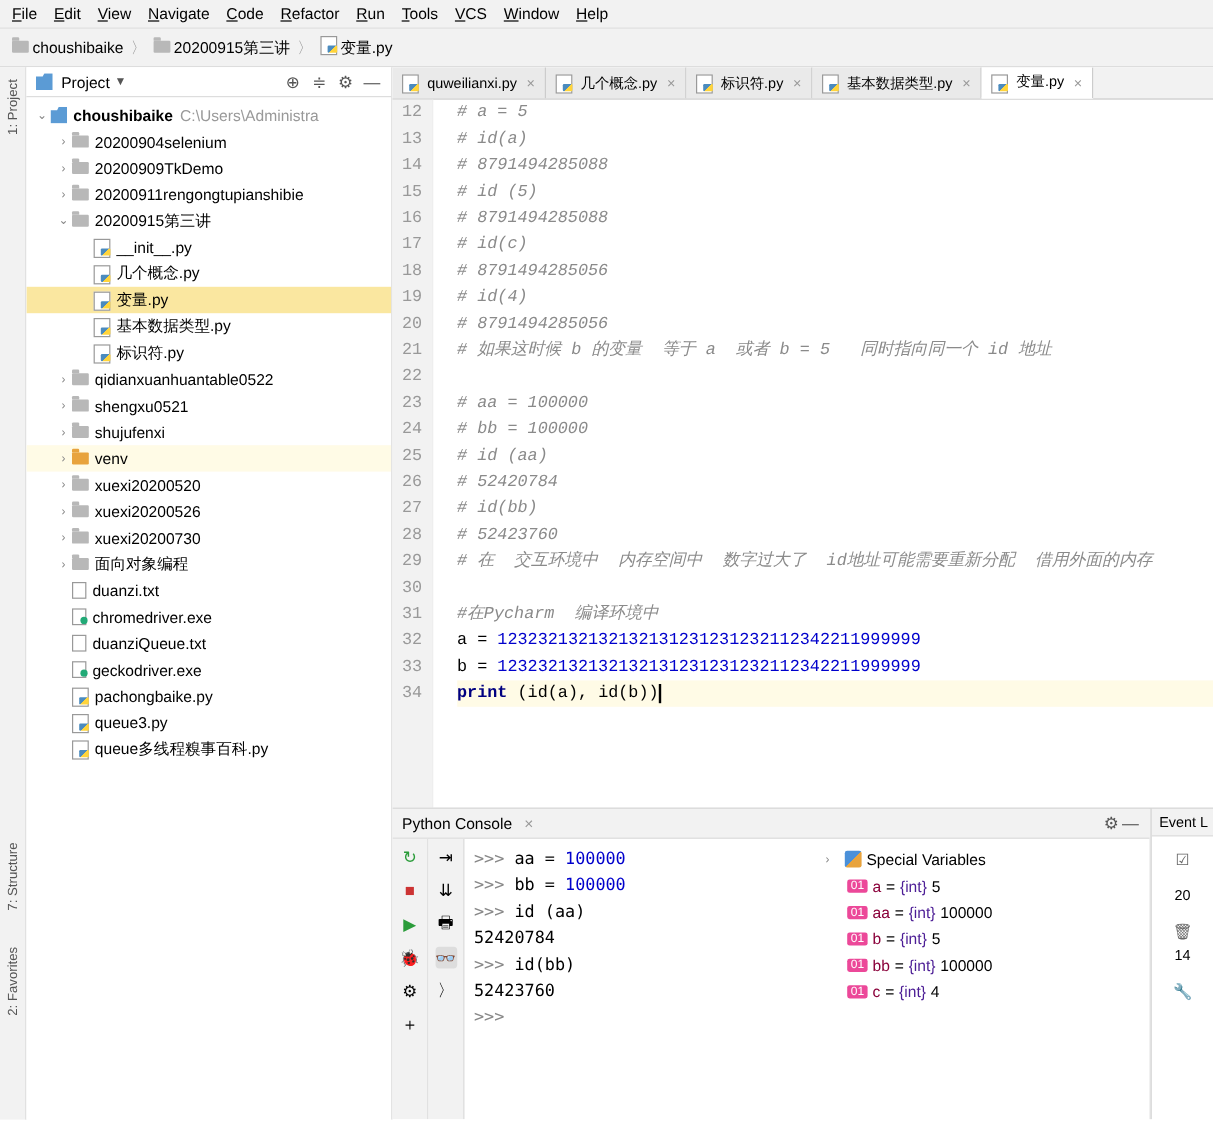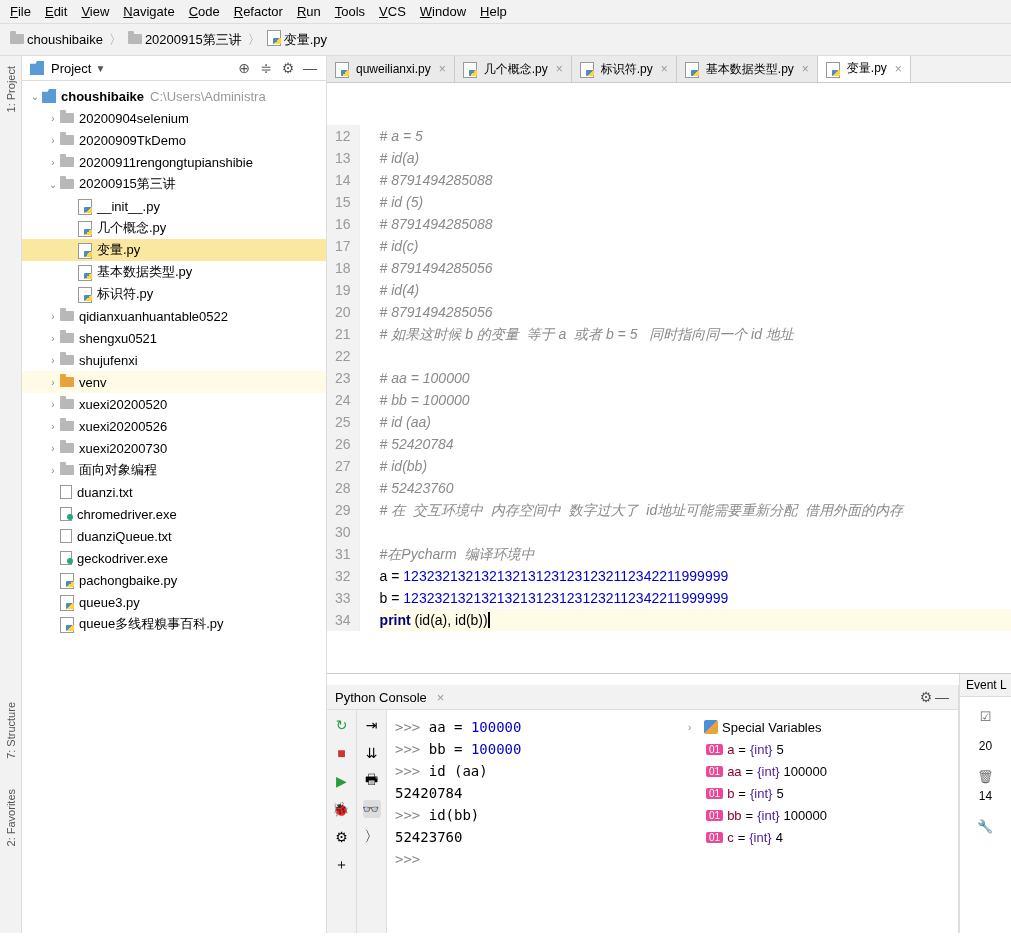--- a/index.html
+++ b/index.html
@@ -35,32 +35,32 @@
 .venv-ico::before { content: ""; position: absolute; top: -3px; left: 0; width: 6px; height: 3px; background: #e8a33d; border-radius: 1px 1px 0 0; }
 .txt-ico { width: 12px; height: 14px; background: #fff; border: 1px solid #999; display: inline-block; margin-right: 3px; }
 .exe-ico { width: 12px; height: 14px; background: #fff; border: 1px solid #999; display: inline-block; margin-right: 3px; position: relative; }
 .exe-ico::after { content: ""; position: absolute; bottom: 0; right: -2px; width: 6px; height: 6px; background: #2a7; border-radius: 50%; }
 .editor-area { flex: 1; display: flex; flex-direction: column; overflow: hidden; }
 .tabs { display: flex; border-bottom: 1px solid #ccc; background: #f2f2f2; overflow: hidden; }
 .tab { display: flex; align-items: center; gap: 4px; padding: 4px 8px; border-right: 1px solid #ccc; background: #eaeaea; cursor: pointer; font-size: 12px; }
 .tab.active { background: #fff; border-bottom: 2px solid #fff; margin-bottom: -1px; }
 .tab .x { color: #999; font-size: 12px; margin-left: 4px; }
 .editor-split { flex: 1; display: flex; flex-direction: column; overflow: hidden; }
-.code { flex: 1; display: flex; overflow: auto; font-family: Liberation Sans, sans-serif; font-size: 14px; align-items: center; }
+.code { flex: 1; display: flex; overflow: auto; font-family: Liberation Mono, monospace; font-size: 14px; }
 .gutter { background: #f2f2f2; color: #999; text-align: right; padding: 0 8px; border-right: 1px solid #eee; user-select: none; }
 .gutter div { height: 22px; line-height: 22px; }
 .codelines { flex: 1; padding-left: 20px; }
 .codelines div { height: 22px; line-height: 22px; white-space: pre; }
 .comment { color: #8a8a8a; font-style: italic; }
 .kw { color: #000080; font-weight: bold; }
 .num { color: #0000cc; }
 .cur-line { background: #fffbe6; }
 .caret { border-right: 2px solid #000; }
 .console-wrap { height: 260px; border-top: 1px solid #ccc; display: flex; }
-.console-left { flex: 1; display: flex; flex-direction: column; border-right: 1px solid #ddd; margin-top: 11px; }
+.console-left { flex: 1; display: flex; flex-direction: column; border-right: 1px solid #ddd; }
 .console-head { display: flex; align-items: center; padding: 4px 8px; border-bottom: 1px solid #ddd; background: #f2f2f2; }
 .console-head .title { flex: 1; display: flex; align-items: center; gap: 6px; }
 .console-head .ico { width: 16px; height: 16px; cursor: pointer; color: #555; display: flex; align-items: center; justify-content: center; font-size: 14px; }
 .console-body { flex: 1; display: flex; overflow: hidden; }
 .console-tools { width: 30px; background: #f2f2f2; border-right: 1px solid #ddd; display: flex; flex-direction: column; align-items: center; padding-top: 6px; gap: 10px; }
 .console-tools2 { width: 30px; background: #f2f2f2; border-right: 1px solid #ddd; display: flex; flex-direction: column; align-items: center; padding-top: 6px; gap: 10px; }
 .console-tools .ti, .console-tools2 .ti { width: 18px; height: 18px; cursor: pointer; display: flex; align-items: center; justify-content: center; font-size: 14px; }
 .console-out { flex: 1; font-family: Consolas, monospace; font-size: 14px; padding: 6px 8px; overflow: auto; }
 .console-out div { line-height: 22px; white-space: pre; }
 .vars-panel { width: 280px; display: flex; flex-direction: column; }

